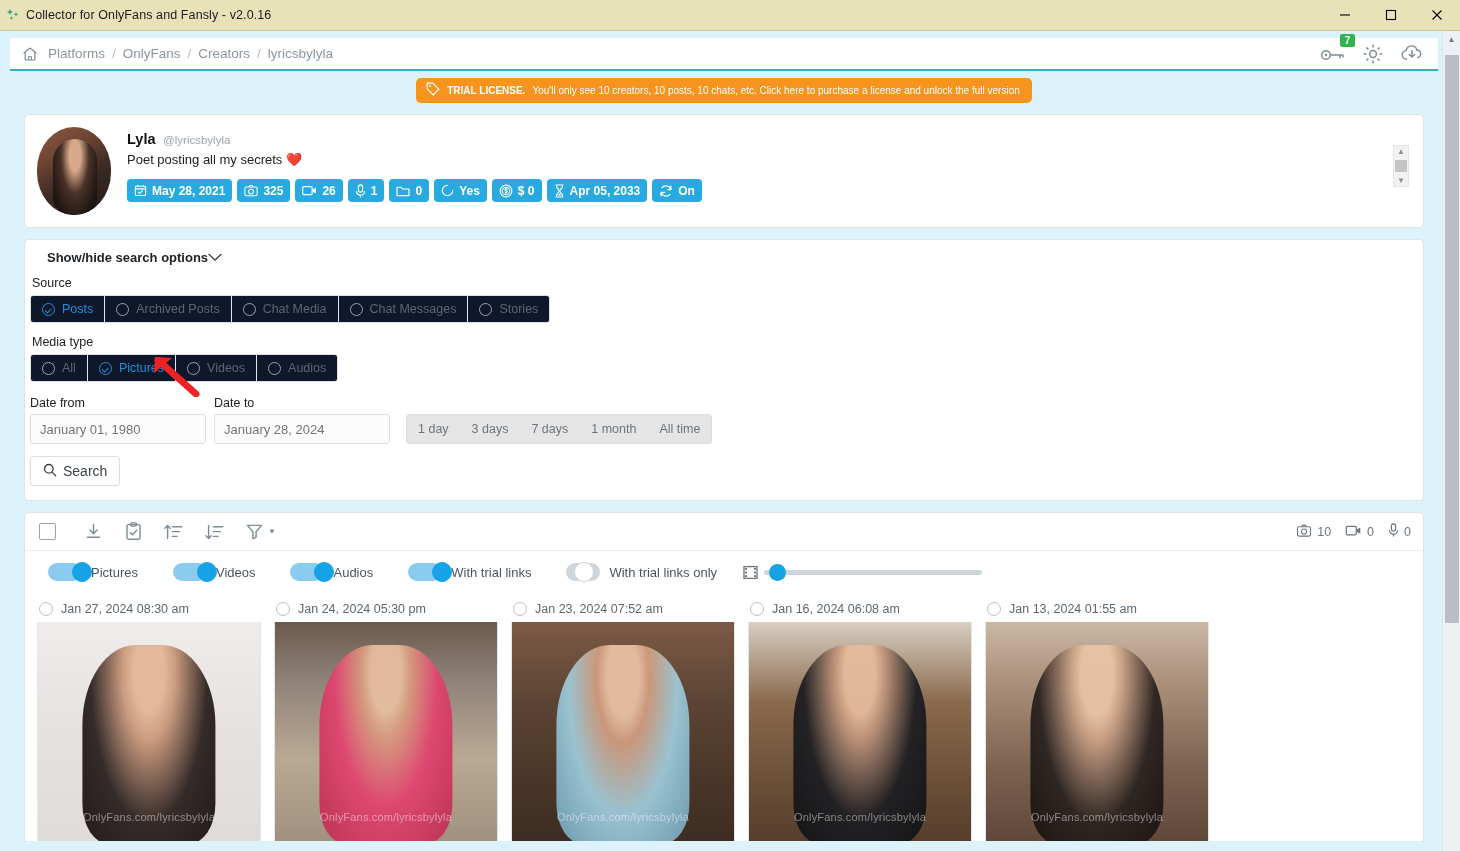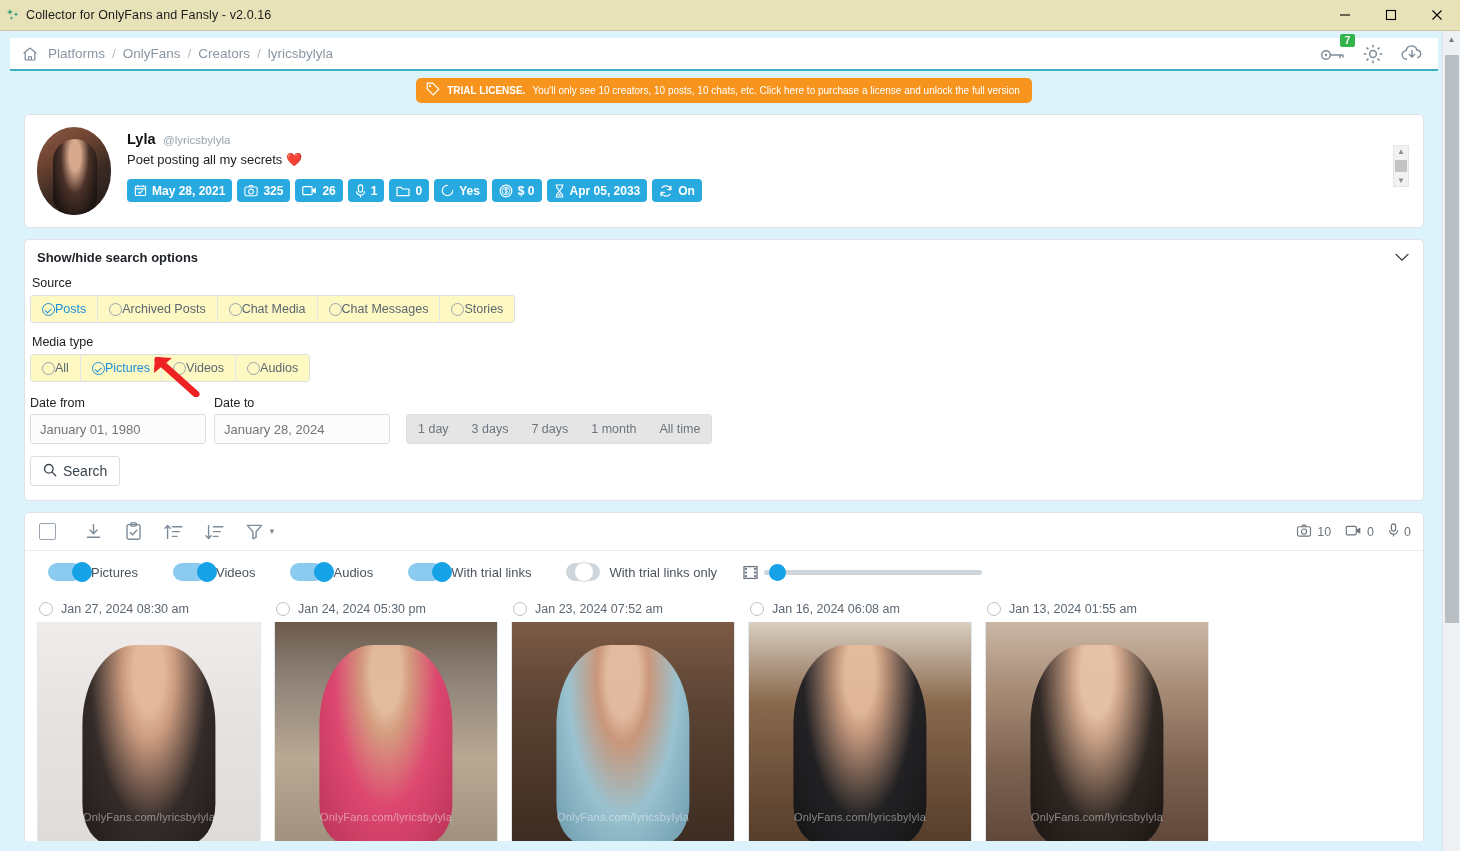--- a/index.html
+++ b/index.html
@@ -89,29 +89,29 @@
   .mini-scroll{
     position:absolute; right:14px; top:30px; width:16px; height:42px;
     background:#f2f2f2; border:1px solid #e4e4e4; display:flex; flex-direction:column;
     align-items:center; justify-content:space-between; padding:2px 0;
   }
   .mini-scroll .ar{ font-size:8px; color:#8d8d8d; line-height:7px;}
   .mini-scroll .th{ width:12px; height:12px; background:#c4c4c4;}
 
   
   .so-head{
-    display:flex; align-items:center; justify-content:space-between;
-    padding:10px 14px 8px 12px; font-weight:bold; font-size:13px; cursor:pointer;
+    display:flex; align-items:center; 
+    padding:10px 14px 8px 22px; font-weight:bold; font-size:13px; cursor:pointer;
   }
   .so-body{ padding:0 14px 14px 5px;}
   .so-label{ font-size:12.5px; color:#222; margin:3px 0 5px 2px;}
   .radio-group{ display:inline-flex; border:1px solid #dcdfe2; border-radius:3px; overflow:hidden;}
   .radio-item{
-    display:flex; align-items:center; padding:6px 11px; font-size:12.5px;
-    color:#5c6771; border-right:1px solid #e4e7ea; cursor:pointer; background:#fef9c3;
+    display:flex; align-items:center; gap:7px; padding:6px 11px; font-size:12.5px;
+    color:#5c6771; border-right:1px solid #e4e7ea; cursor:pointer; background:#0f172a;
   }
   .radio-item:last-child{ border-right:none; }
   .radio-item.sel{ color:#1e90d8; }
   .rc{ width:13px; height:13px; border-radius:50%; border:1.4px solid #9aa4ae; display:block; flex:none;}
   .radio-item.sel .rc{ border-color:#1e90d8; position:relative;}
   .radio-item.sel .rc:after{
     content:""; position:absolute; left:2.4px; top:4.2px; width:5.2px; height:2.6px;
     border-left:1.4px solid #1e90d8; border-bottom:1.4px solid #1e90d8; transform:rotate(-45deg);
   }
 

